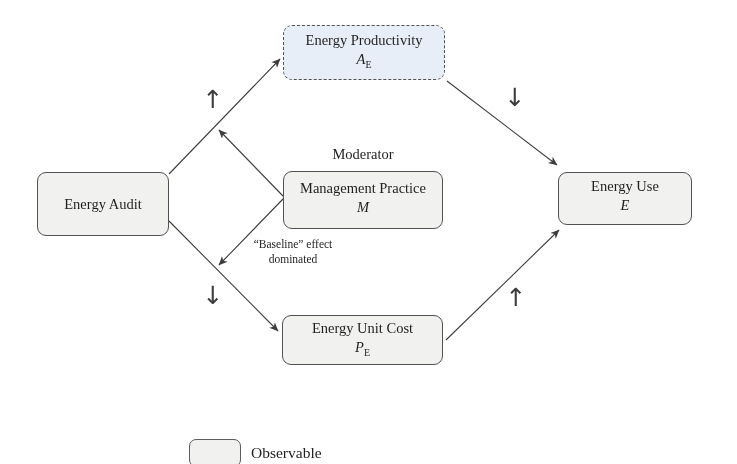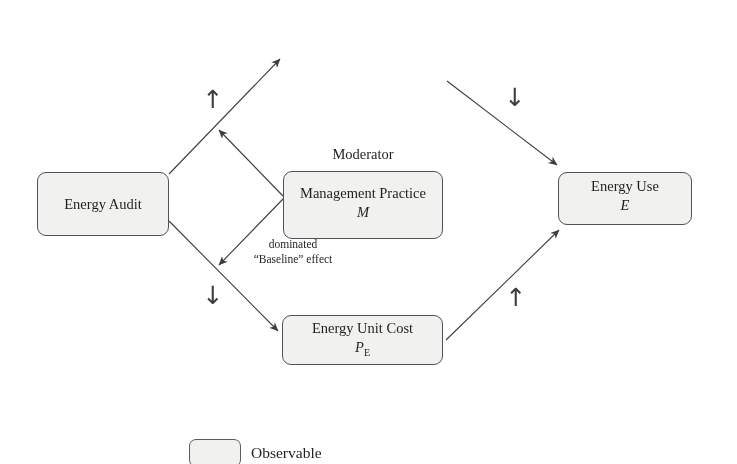--- a/index.html
+++ b/index.html
@@ -95,41 +95,45 @@
     <line x1="446" y1="340" x2="559" y2="230" stroke="#3d3d3d" stroke-width="1.1" marker-end="url(#ah)"></line>
 
     <line x1="283" y1="196" x2="219" y2="130" stroke="#3d3d3d" stroke-width="1.1" marker-end="url(#ah)"></line>
     <line x1="283" y1="199" x2="219" y2="265" stroke="#3d3d3d" stroke-width="1.1" marker-end="url(#ah)"></line>
   </svg>
 
   <div class="node" style="left:37px; top:172px; width:132px; height:64px;">
     <div>Energy Audit</div>
   </div>
 
+  <div class="node unobservable" style="left:283px; top:25px; width:162px; height:55px;">
+    <div>Energy Productivity</div>
+    <div class="sym"><i>A</i><sub>E</sub></div>
+  </div>
 
   <div class="float-label" style="left:283px; top:146px; width:160px;">Moderator</div>
 
-  <div class="node" style="left:283px; top:171px; width:160px; height:68px;text-align:center;">
+  <div class="node" style="left:283px; top:171px; width:160px; height:58px;text-align:center;">
     <div>Management Practice</div>
     <div class="sym"><i>M</i><sub></sub></div>
   </div>
 
   <div class="node" style="left:558px; top:172px; width:134px; height:53px;">
     <div>Energy Use</div>
     <div class="sym"><i>E</i><sub></sub></div>
   </div>
 
   <div class="node" style="left:282px; top:315px; width:161px; height:50px;">
     <div>Energy Unit Cost</div>
     <div class="sym"><i>P</i><sub>E</sub></div>
   </div>
 
   <div class="small-note" style="left:234px; top:237px; width:118px;">
+    <div>“Baseline” effect</div>
     <div>dominated</div>
-    <div>“Baseline” effect</div>
   </div>
 
   <span class="dir-arrow" style="left:213px; top:99px;">↑</span>
   <span class="dir-arrow" style="left:213px; top:295px;">↓</span>
   <span class="dir-arrow" style="left:515px; top:97px;">↓</span>
   <span class="dir-arrow" style="left:516px; top:297px;">↑</span>
 
   <div class="legend-item" style="left:189px; top:421px;">
     <span class="swatch"></span>
     <span>Observable</span>

